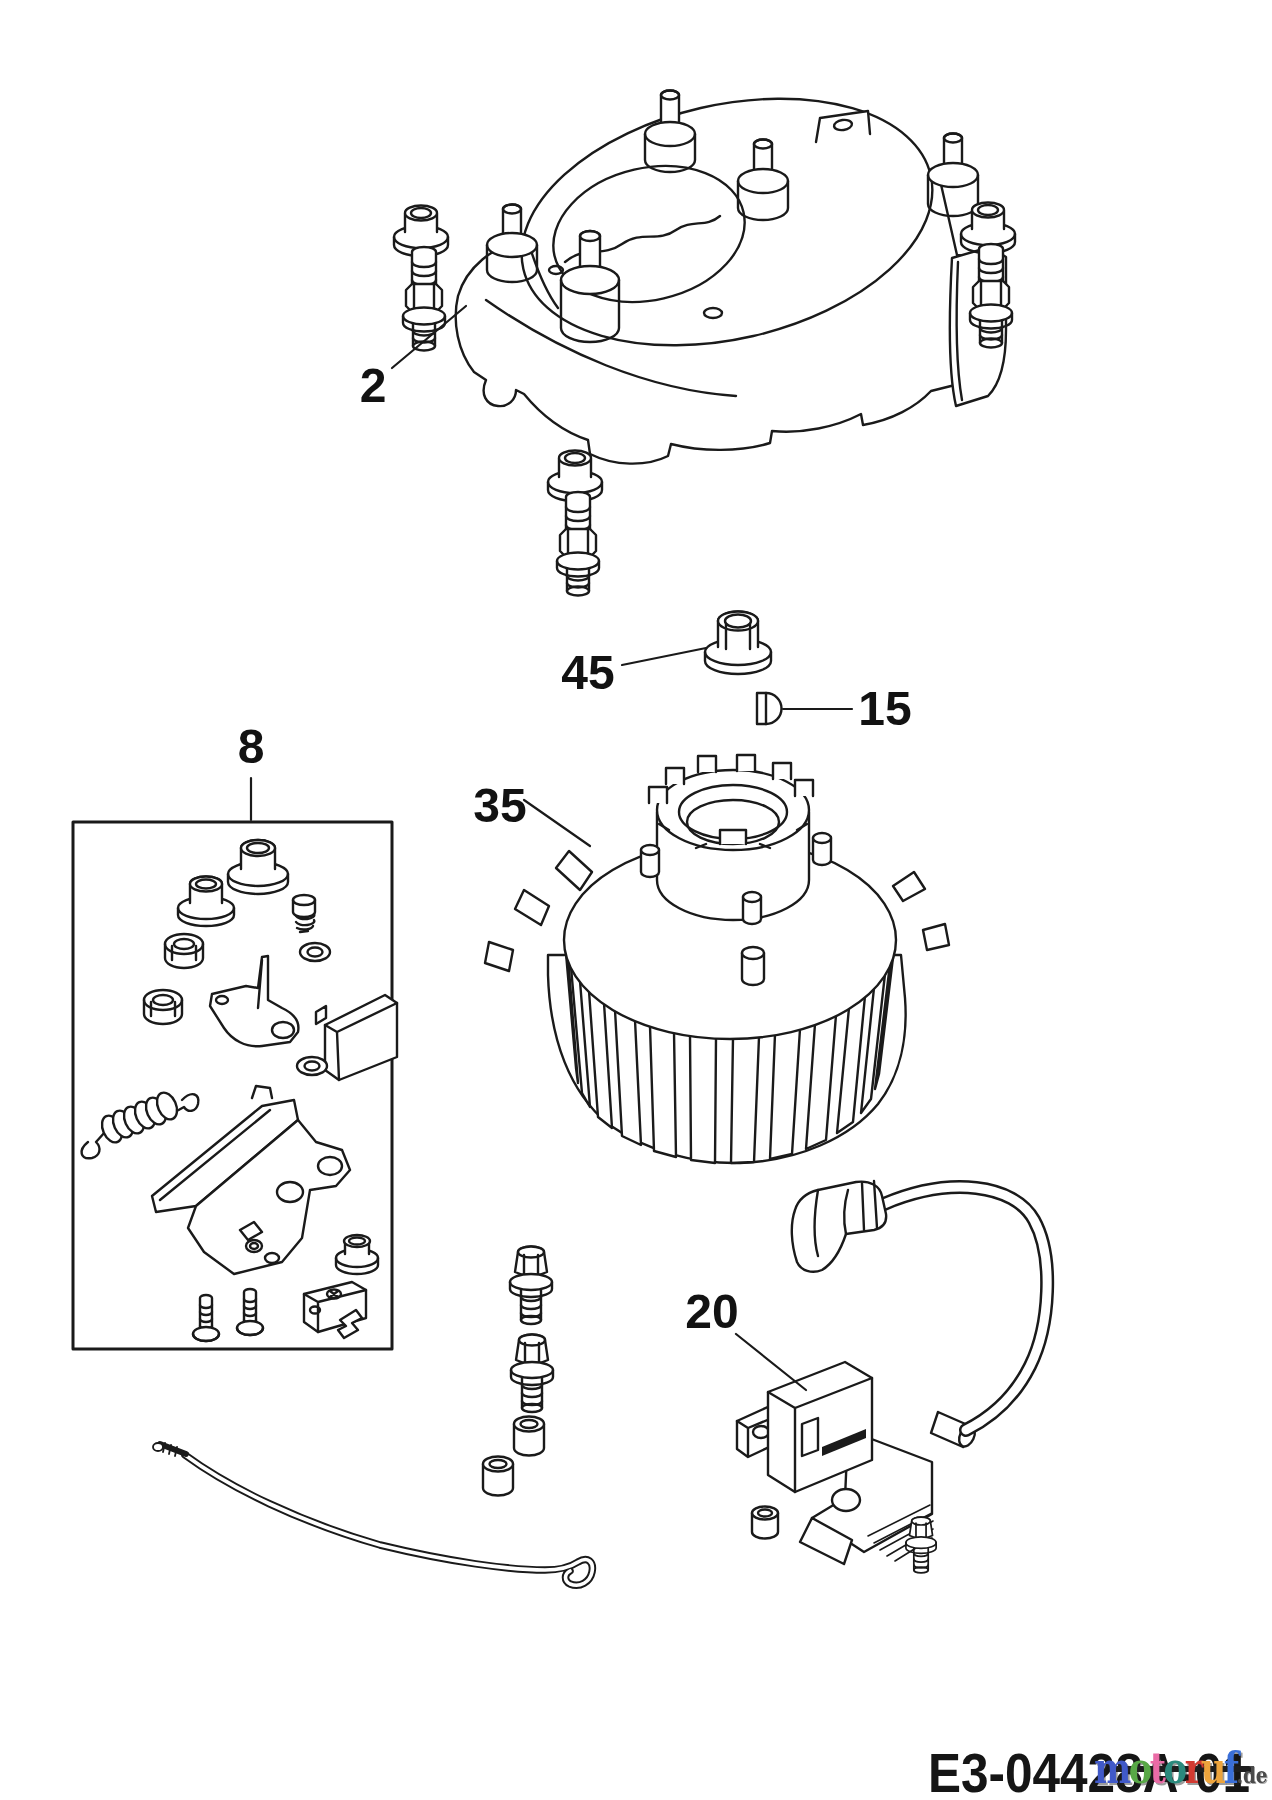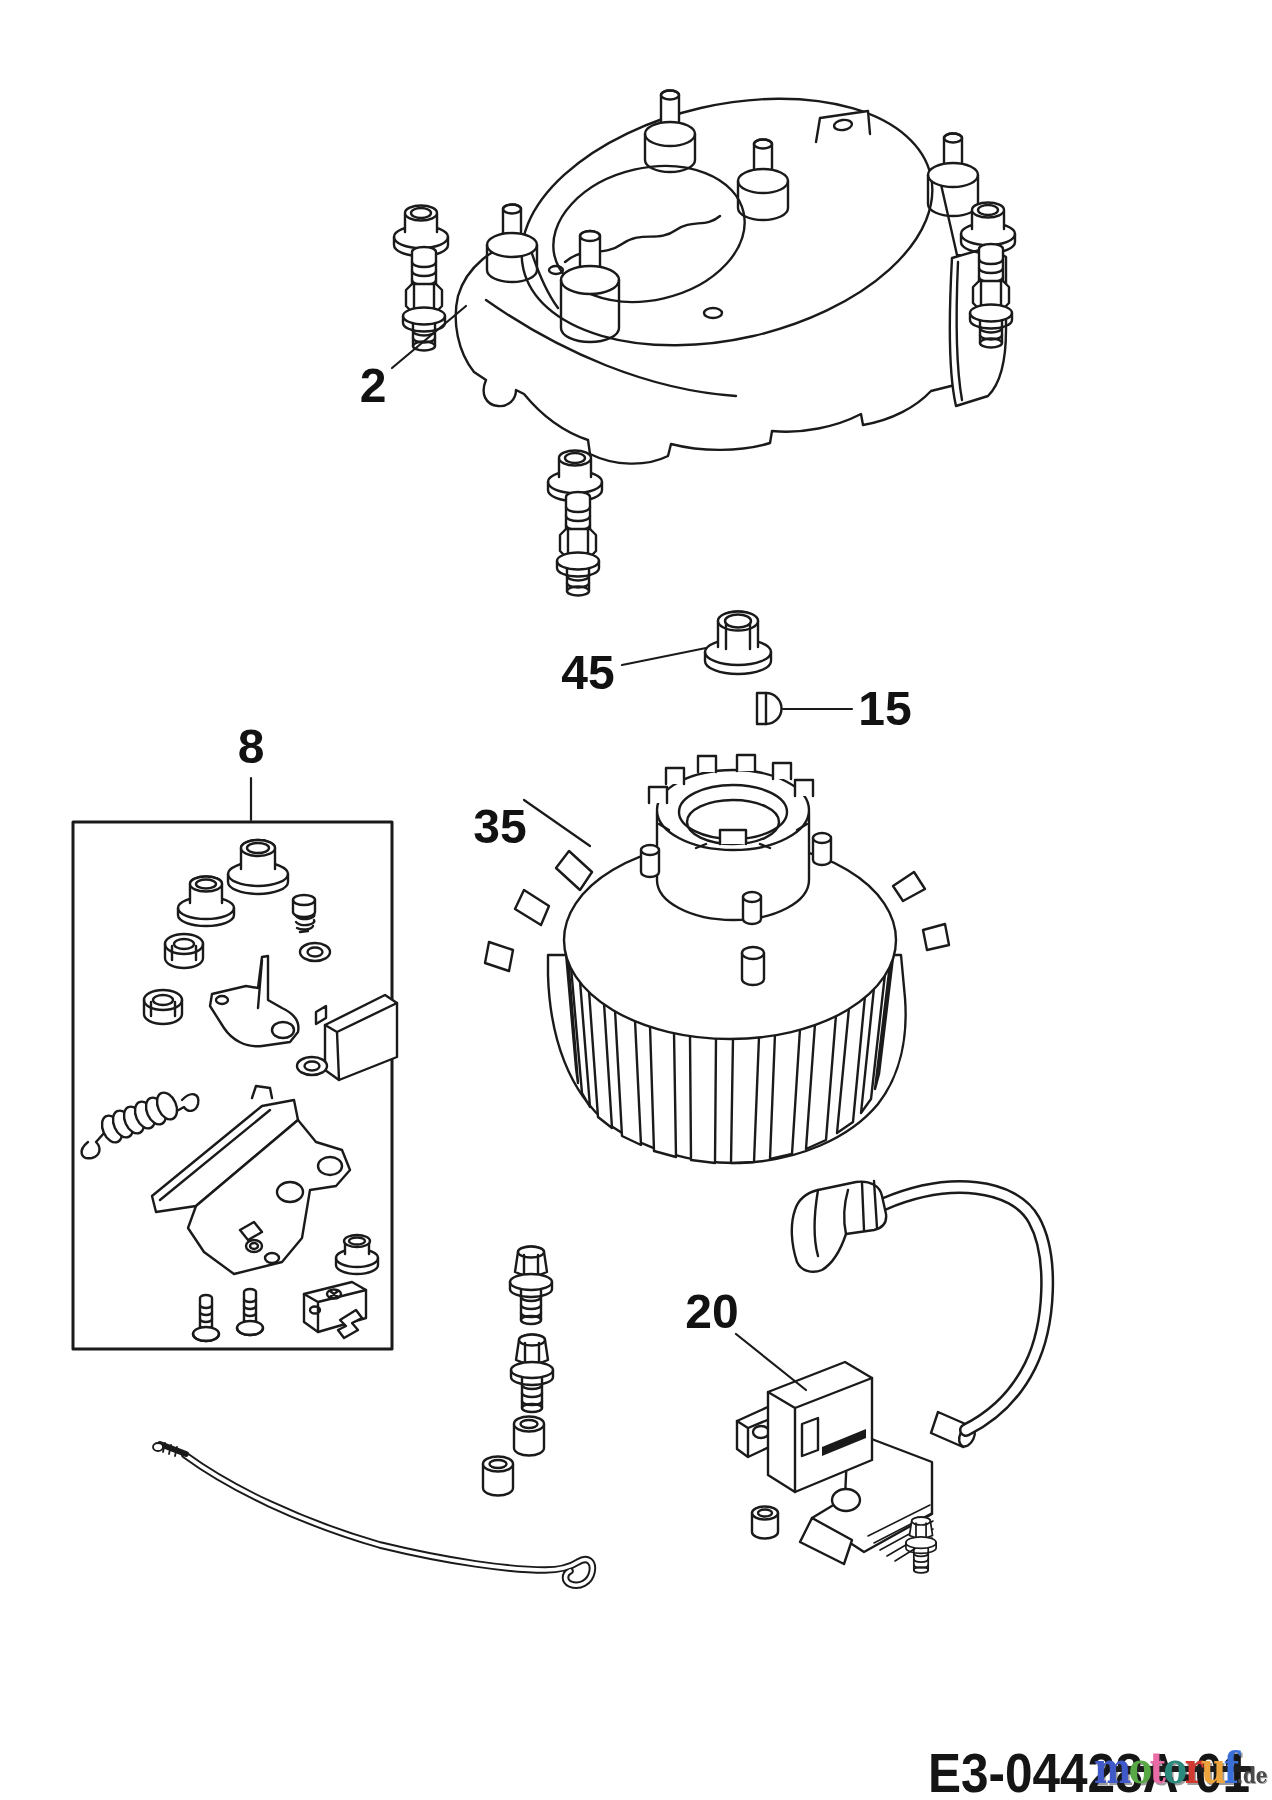--- a/index.html
+++ b/index.html
@@ -321,21 +321,21 @@
     <path d="M 524,800 L 590,846"></path>
     <path d="M 736,1334 L 806,1390"></path>
   </g>
 </g>
 </svg>
 
 <div class="plabel" style="left:373px;top:386px;"><span>2</span></div>
 <div class="plabel" style="left:588px;top:673px;"><span>45</span></div>
 <div class="plabel" style="left:885px;top:709px;"><span>15</span></div>
 <div class="plabel" style="left:251px;top:747px;"><span>8</span></div>
-<div class="plabel" style="left:500px;top:827px;"><span>35</span></div>
+<div class="plabel" style="left:500px;top:806px;"><span>35</span></div>
 <div class="plabel" style="left:712px;top:1312px;"><span>20</span></div>
 
 <div class="code">E3-04428A-01</div>
 
 <div class="wm-bar"></div>
 <div class="wm"><span style="color: rgb(64, 89, 200);">m</span><span style="color: rgb(88, 168, 70);">o</span><span style="color: rgb(234, 107, 166);">t</span><span style="color: rgb(43, 138, 125);">o</span><span style="color: rgb(210, 58, 49);">r</span><span style="color: rgb(237, 164, 60);">u</span><span style="color: rgb(58, 111, 216);">f</span><span class="suffix" style="color: rgb(74, 74, 74);">.de</span></div>
 
 </div>
 
 </body></html>

